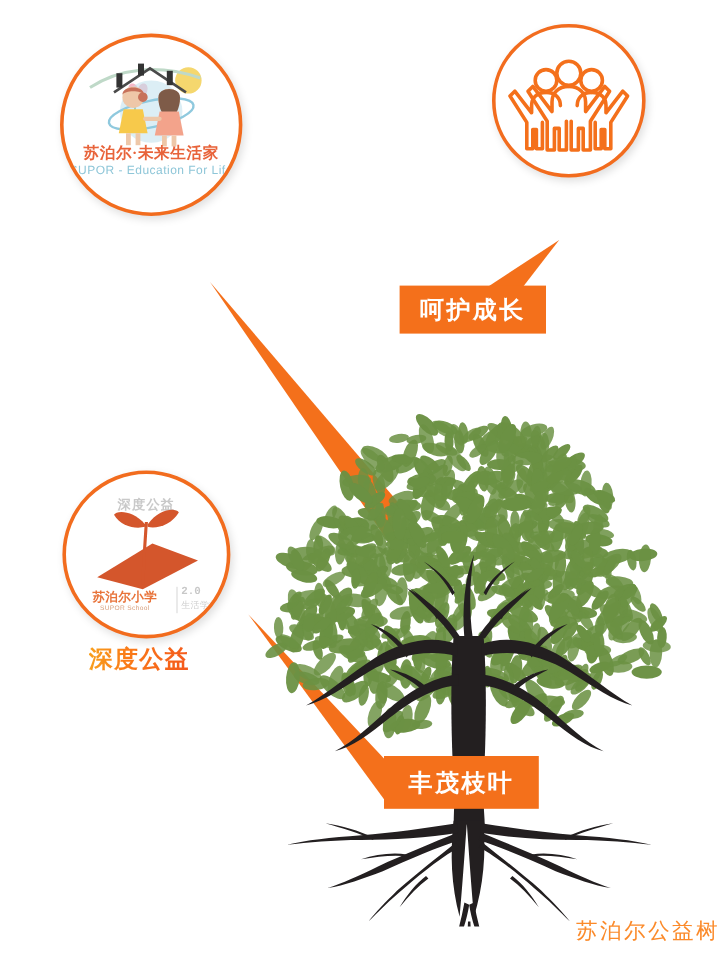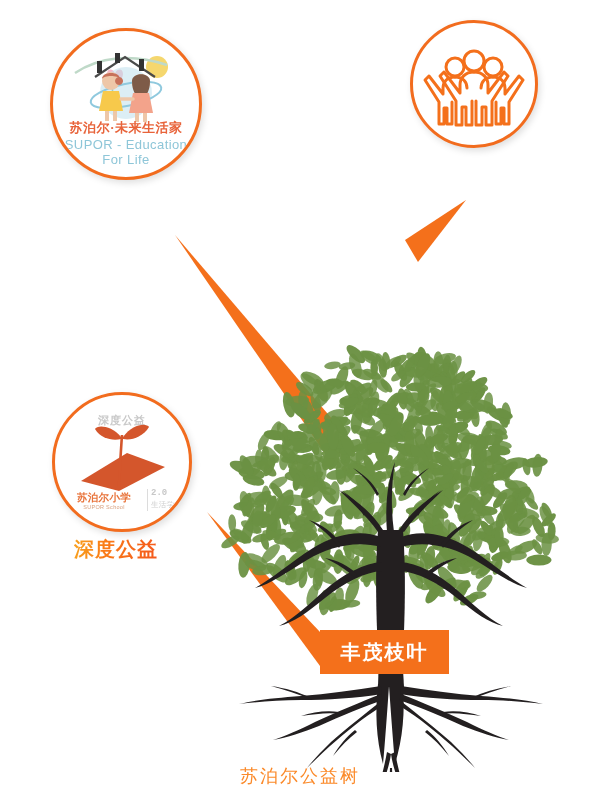--- a/index.html
+++ b/index.html
@@ -58,37 +58,37 @@
     box-sizing:border-box;
     white-space:nowrap;
   }
   .co-care {left:333px;top:238px;width:122px;height:40px;}
   .co-leaf {left:320px;top:412px;width:129px;height:44px;}
   .co-root {left:320px;top:630px;width:129px;height:44px;}
 
   
   .figcap{
     position:absolute;left:0;top:764px;width:600px;
-    text-align:center;font-size:18px;letter-spacing:2px;
+    text-align:right;font-size:18px;letter-spacing:2px;
     color:#FB8A2A;
   }
 
   
   #treewrap{position:absolute;left:215px;top:282px;width:350px;height:490px;}
 
   
   .brand-art{position:absolute;inset:0;}
   .brand-cn{
     position:absolute;left:0;right:0;top:88px;text-align:center;
     font-size:13px;color:#E8633A;font-weight:bold;letter-spacing:.5px;
     font-family:"Liberation Serif",serif;
   }
   .brand-en{
     position:absolute;left:0;right:0;top:106px;text-align:center;
-    font-size:13px;color:#8EC6D8;letter-spacing:.4px;
+    font-size:10px;color:#8EC6D8;letter-spacing:.4px;
   }
   .charity-top{
     position:absolute;left:0;right:0;top:18px;text-align:center;
     font-size:11px;color:#C9C9C9;letter-spacing:1px;font-weight:bold;
   }
   .charity-cn{
     position:absolute;left:10px;top:96px;width:78px;text-align:center;
     font-size:10.5px;color:#E8733A;font-weight:bold;letter-spacing:.3px;
     font-family:"Liberation Serif",serif;
   }
@@ -979,17 +979,18 @@
       <path d="M68,42 C78,28 92,28 94,32 C88,42 76,46 68,44 Z" fill="#D4562C"></path>
     </svg>
     <div class="charity-cn">苏泊尔小学</div>
     <div class="charity-en">SUPOR School</div>
     <div class="charity-ver"></div>
     <div class="charity-20">2.0</div>
     <div class="charity-sub">生活学校</div>
   </div>
   <div class="cap cap-charity">深度公益</div>
 
+  <div class="callout co-care">呵护成长</div>
   <div class="callout co-root">丰茂枝叶</div>
 
   <div class="figcap">苏泊尔公益树</div>
 
 </div>
 
 </body></html>

